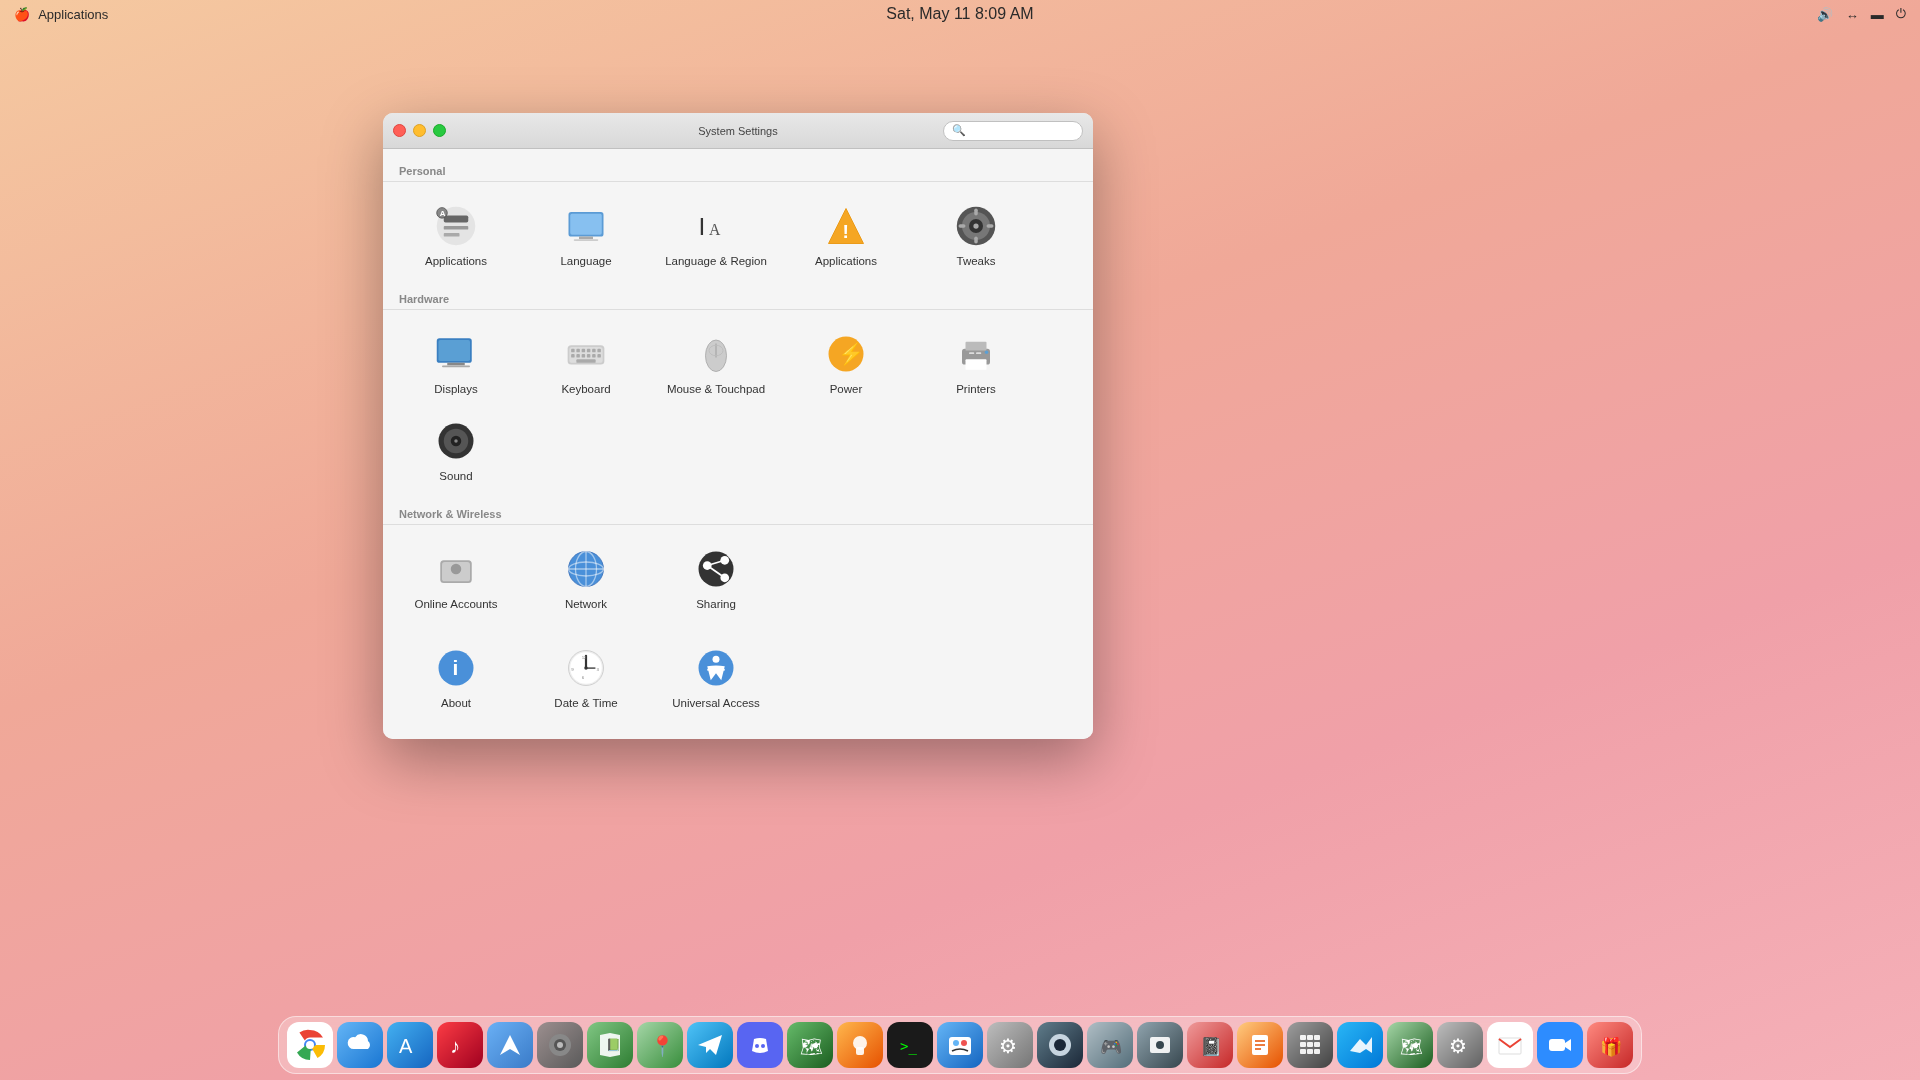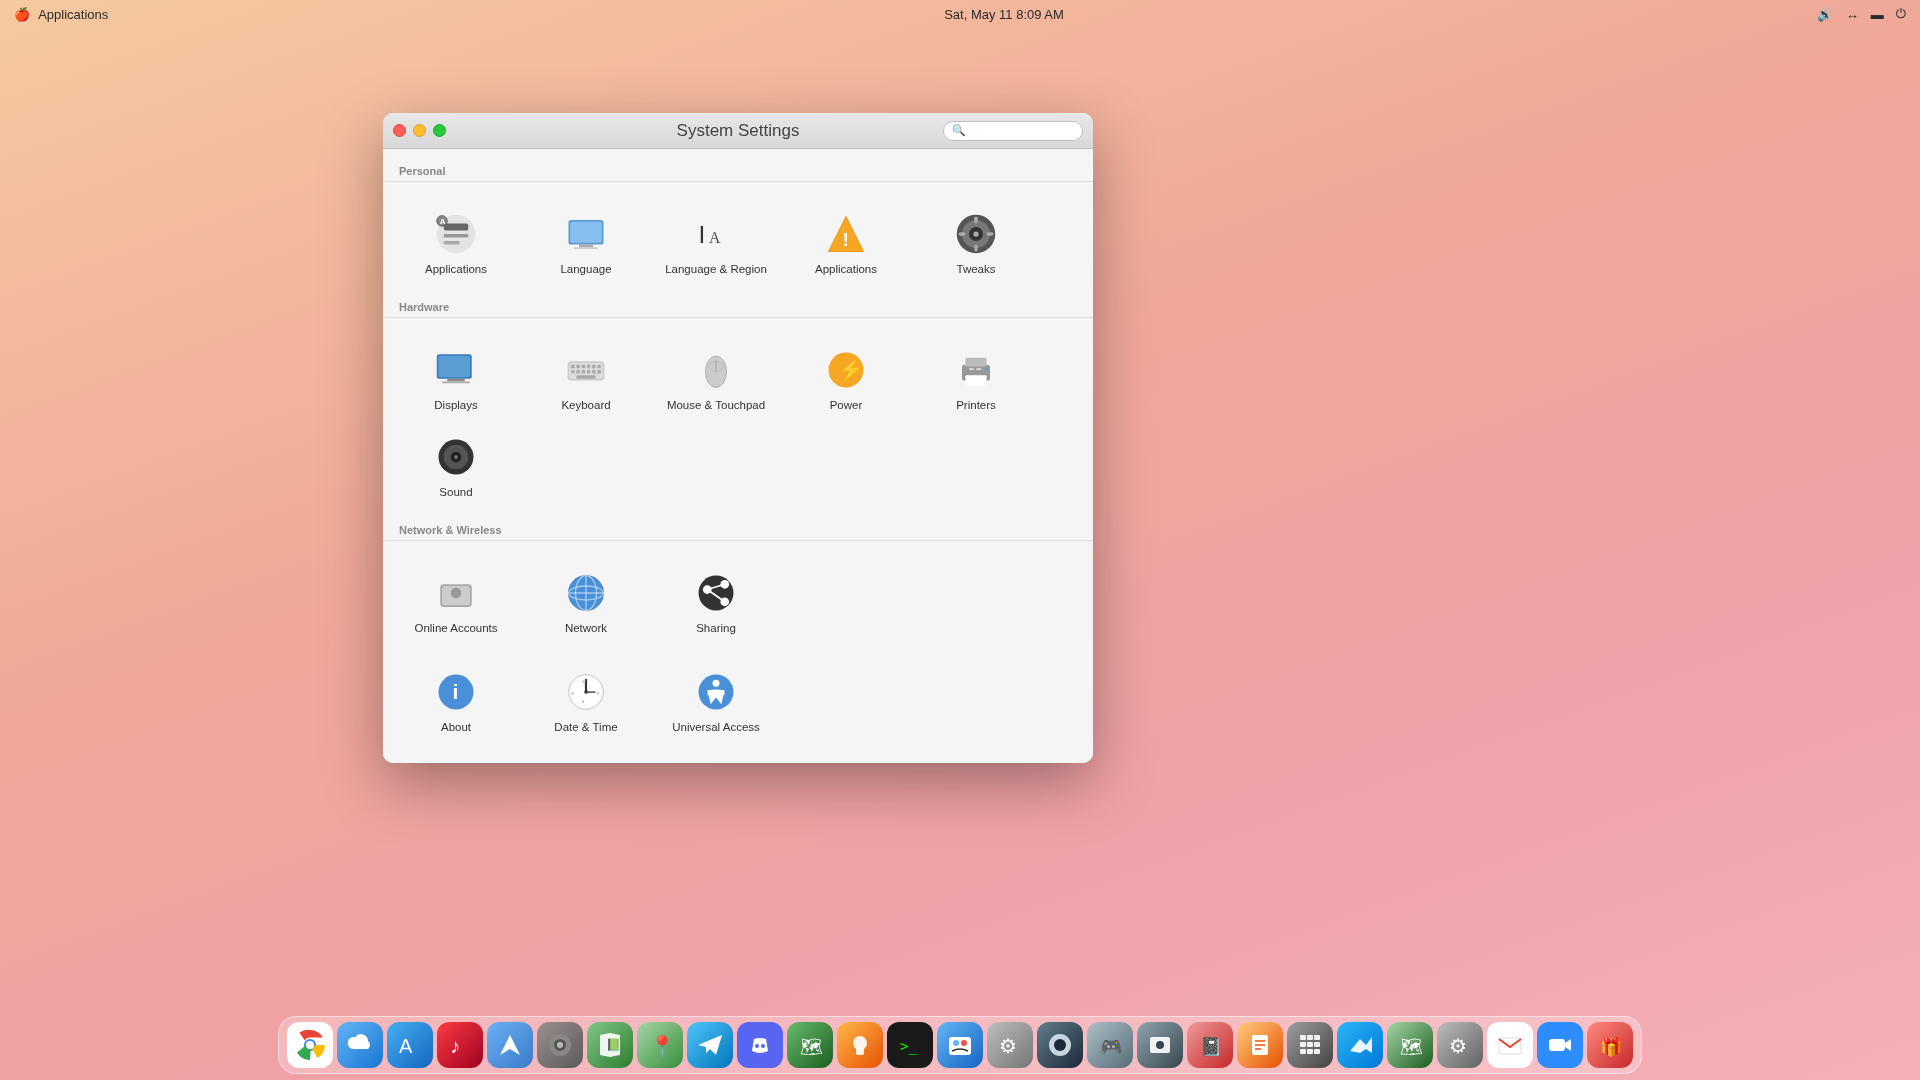--- a/index.html
+++ b/index.html
@@ -19,21 +19,21 @@
       top: 0; left: 0; right: 0;
       height: 28px;
       display: flex;
       align-items: center;
       justify-content: space-between;
       padding: 0 14px;
       font-size: 13px;
       color: #2a2a2a;
     }
     .topbar-left { display: flex; align-items: center; gap: 8px; }
-    .topbar-center { position: absolute; left: 50%; transform: translateX(-50%); font-size: 13px; margin-left: 44px; }
+    .topbar-center { position: absolute; left: 50%; transform: translateX(-50%); font-size: 16px; }
     .topbar-right { display: flex; align-items: center; gap: 12px; font-size: 13px; }
 
     
     .window {
       position: absolute;
       top: 113px;
       left: 383px;
       width: 710px;
       background: #f0f0f0;
       border-radius: 10px;
@@ -62,21 +62,21 @@
       height: 13px;
       border-radius: 50%;
       border: none;
       cursor: pointer;
     }
     .btn-close { background: #ff5f57; border: 1px solid #e0443e; }
     .btn-min { background: #ffbd2e; border: 1px solid #dea123; }
     .btn-max { background: #28c940; border: 1px solid #1aab29; }
 
     .window-title {
-      font-size: 17px;
+      font-size: 11px;
       color: #444;
       font-weight: 500;
     }
     .search-box {
       position: absolute;
       right: 10px;
       display: flex;
       align-items: center;
       background: white;
       border: 1px solid #c0c0c0;
@@ -99,21 +99,21 @@
       padding: 10px 0;
       background: #f5f5f5;
     }
 
     .section-header {
       font-size: 11px;
       font-weight: 600;
       color: #888;
       padding: 6px 16px 4px;
       border-bottom: 1px solid #ddd;
-      margin-bottom: 14px;
+      margin-bottom: 6px;
     }
 
     .items-row {
       display: flex;
       flex-wrap: wrap;
       padding: 4px 8px 8px;
       gap: 0;
     }
 
     .setting-item {

